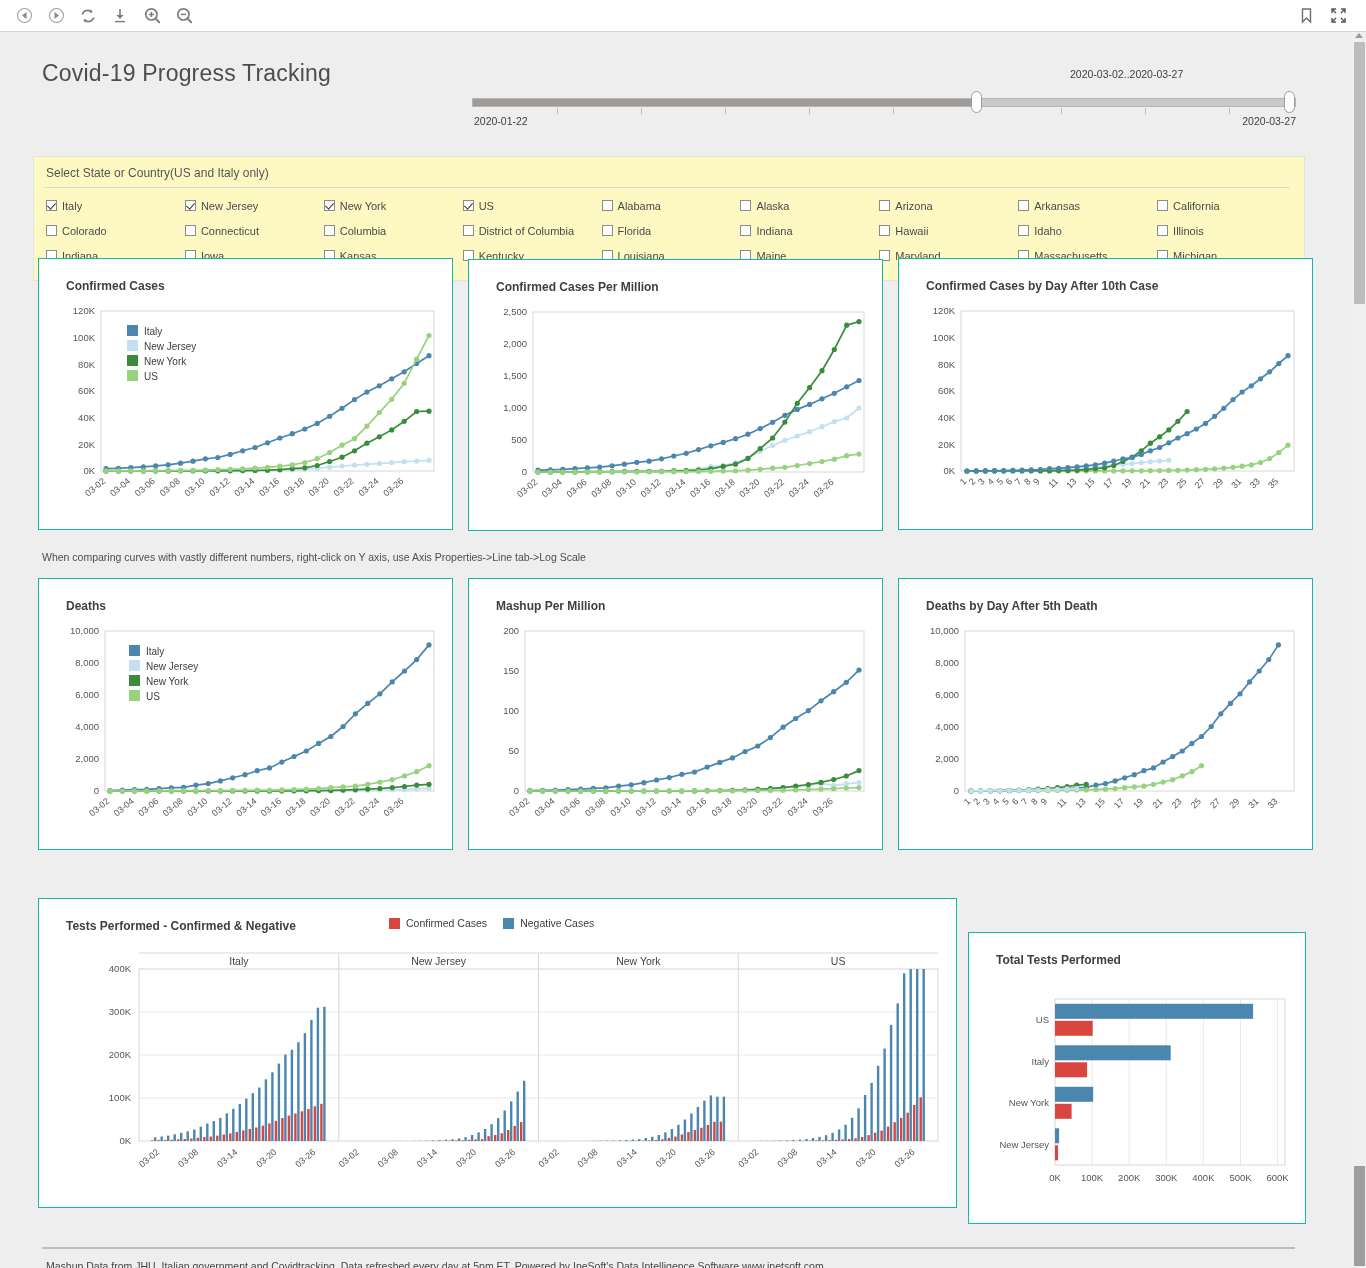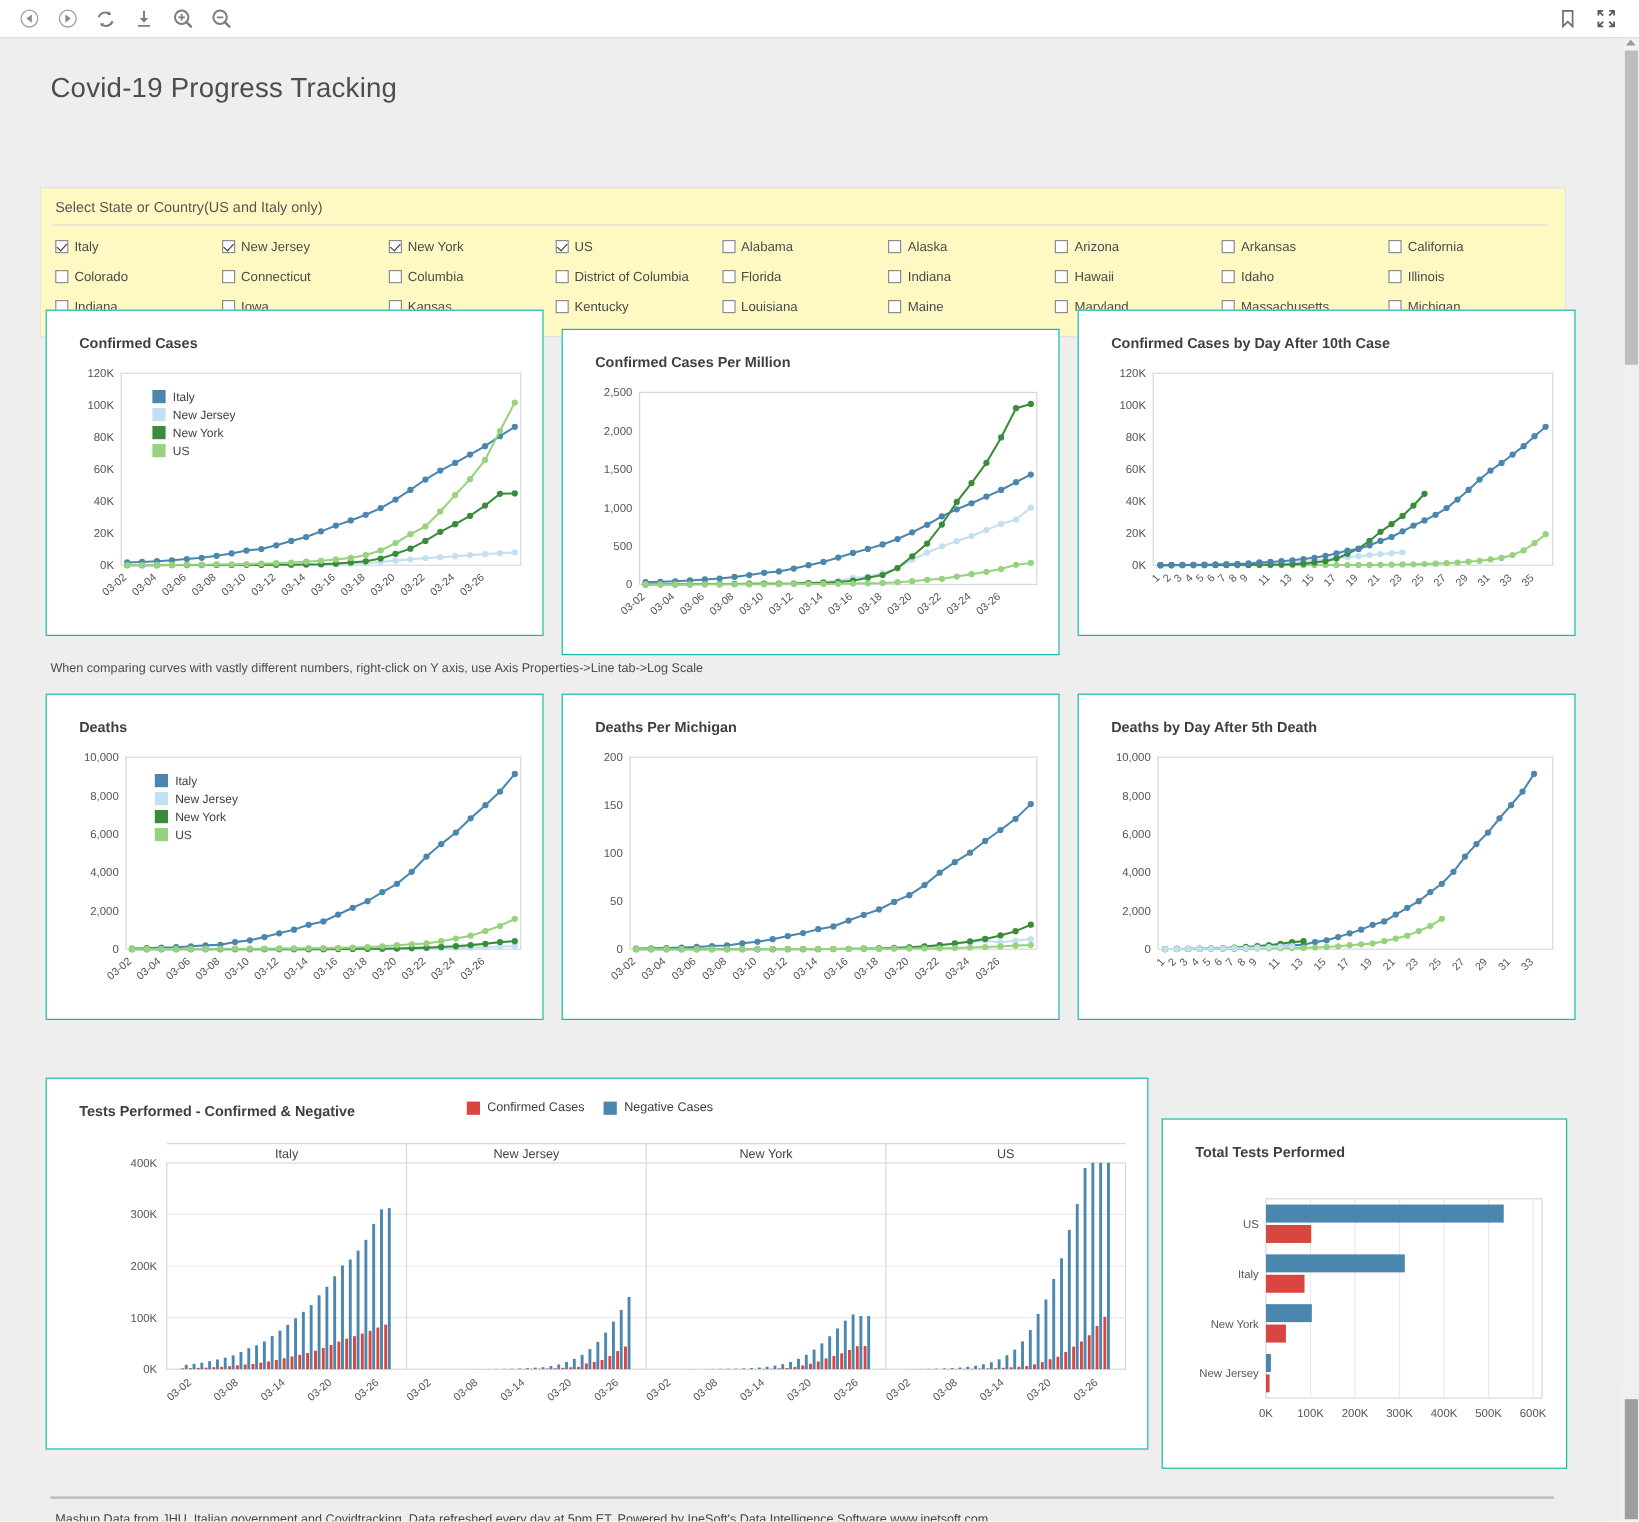--- a/index.html
+++ b/index.html
@@ -225,20 +225,38 @@
         <path d="M2 15 L6 11 M6 15 H2 V11" stroke="#5a5a5a" stroke-width="1.5" fill="none"></path>
         <path d="M15 15 L11 11 M11 15 H15 V11" stroke="#5a5a5a" stroke-width="1.5" fill="none"></path>
       </svg>
     </div>
   </div>
 
   <div class="page">
 
     <div class="dash-title">Covid-19 Progress Tracking</div>
 
+    <div class="slider-wrap">
+      <div class="slider-range-label">2020-03-02..2020-03-27</div>
+      <div class="slider-track">
+        <div class="slider-fill"></div>
+        <div class="tick" style="left:84px"></div>
+          <div class="tick" style="left:168px"></div>
+        <div class="tick" style="left:252px"></div>
+          <div class="tick" style="left:336px"></div>
+        <div class="tick" style="left:420px"></div>
+          <div class="tick" style="left:588px"></div>
+        <div class="tick" style="left:672px"></div>
+          <div class="tick" style="left:756px"></div>
+      </div>
+      <div class="slider-handle" style="left:499px"></div>
+      <div class="slider-handle" style="left:812px"></div>
+      <div class="slider-min">2020-01-22</div>
+      <div class="slider-max">2020-03-27</div>
+    </div>
 
     <div class="select-panel">
       <div class="sp-title">Select State or Country(US and Italy only)</div>
       <div class="sp-rule"></div>
       <div class="cb-grid" id="cbGrid">
           <div class="cb-item">
             <span class="cb-box checked"></span>
             <span class="cb-label">Italy</span>
           </div>
           <div class="cb-item">
@@ -488,21 +506,21 @@
           <text x="105" y="75.5" class="legend-text">Italy</text>
           <rect x="88" y="81" width="11" height="11" fill="#c3dff2"></rect>
           <text x="105" y="90.5" class="legend-text">New Jersey</text>
           <rect x="88" y="96" width="11" height="11" fill="#3a8c3a"></rect>
           <text x="105" y="105.5" class="legend-text">New York</text>
           <rect x="88" y="111" width="11" height="11" fill="#97d27f"></rect>
           <text x="105" y="120.5" class="legend-text">US</text>
         </svg>
     </div>
 
-    <div class="card" style="left:468px;top:242px;width:415px;height:272px;text-align:right;">
+    <div class="card" style="left:468px;top:227px;width:415px;height:272px;text-align:right;">
       <div class="card-title">Confirmed Cases Per Million</div>
       <svg id="c1" width="413" height="270">
           <rect x="64" y="52" width="331" height="160" class="plotbg"></rect>
           <text x="58" y="215.3" class="axistext" text-anchor="end">0</text>
           <text x="58" y="183.3" class="axistext" text-anchor="end">500</text>
           <text x="58" y="151.3" class="axistext" text-anchor="end">1,000</text>
           <text x="58" y="119.3" class="axistext" text-anchor="end">1,500</text>
           <text x="58" y="87.3" class="axistext" text-anchor="end">2,000</text>
           <text x="58" y="55.3" class="axistext" text-anchor="end">2,500</text>
           <text x="69" y="223" class="axistext-rot" text-anchor="end" transform="rotate(-40,69,223)">03-02</text>
@@ -935,21 +953,21 @@
           <rect x="90" y="81" width="11" height="11" fill="#c3dff2"></rect>
           <text x="107" y="90.5" class="legend-text">New Jersey</text>
           <rect x="90" y="96" width="11" height="11" fill="#3a8c3a"></rect>
           <text x="107" y="105.5" class="legend-text">New York</text>
           <rect x="90" y="111" width="11" height="11" fill="#97d27f"></rect>
           <text x="107" y="120.5" class="legend-text">US</text>
         </svg>
     </div>
 
     <div class="card" style="left:468px;top:546px;width:415px;height:272px;">
-      <div class="card-title">Deaths Per Michigan</div>
+      <div class="card-title">Mashup Per Million</div>
       <svg id="c4" width="413" height="270">
           <rect x="56" y="52" width="339" height="160" class="plotbg"></rect>
           <text x="50" y="215.3" class="axistext" text-anchor="end">0</text>
           <text x="50" y="175.3" class="axistext" text-anchor="end">50</text>
           <text x="50" y="135.3" class="axistext" text-anchor="end">100</text>
           <text x="50" y="95.3" class="axistext" text-anchor="end">150</text>
           <text x="50" y="55.3" class="axistext" text-anchor="end">200</text>
           <text x="61" y="223" class="axistext-rot" text-anchor="end" transform="rotate(-40,61,223)">03-02</text>
           <text x="86.3076923076923" y="223" class="axistext-rot" text-anchor="end" transform="rotate(-40,86.3076923076923,223)">03-04</text>
           <text x="111.61538461538461" y="223" class="axistext-rot" text-anchor="end" transform="rotate(-40,111.61538461538461,223)">03-06</text>

